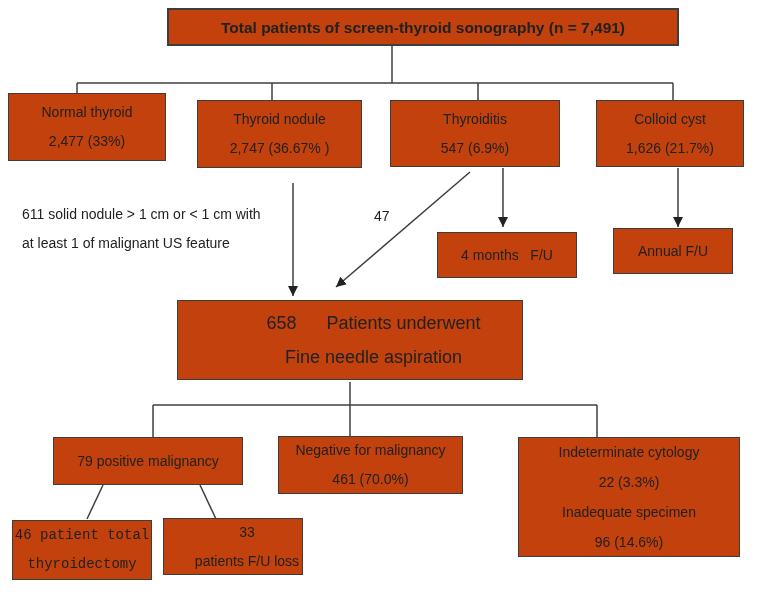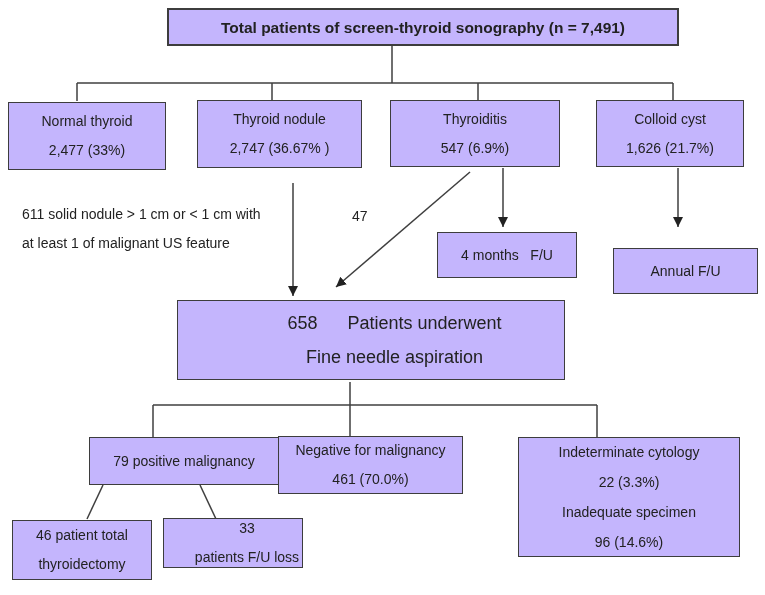--- a/index.html
+++ b/index.html
@@ -14,21 +14,21 @@
   }
   svg.connectors {
     position: absolute;
     left: 0; top: 0;
     width: 765px; height: 595px;
   }
   .box {
     position: absolute;
     box-sizing: border-box;
     border: 1.5px solid #3d3d3d;
-    background: #c4b5fd;
+    background: #c2410c;
     display: flex;
     flex-direction: column;
     align-items: center;
     justify-content: center;
     text-align: center;
     font-size: 14px;
     line-height: 29px;
   }
   .box.title-box {
     border-width: 2px;
@@ -79,21 +79,21 @@
       <path d="M470 172 L336 287" marker-end="url(#arrow)"></path>
       <path d="M503 168 L503 227" marker-end="url(#arrow)"></path>
       <path d="M678 168 L678 227" marker-end="url(#arrow)"></path>
     </g>
   </svg>
 
   <div class="box title-box" style="left:167px; top:8px; width:512px; height:38px;">
     <div>Total patients of screen-thyroid sonography (n = 7,491)</div>
   </div>
 
-  <div class="box" style="left:8px; top:102px; width:158px; height:68px;">
+  <div class="box" style="left:8px; top:93px; width:158px; height:68px;">
     <div>Normal thyroid</div>
     <div>2,477 (33%)</div>
   </div>
 
   <div class="box" style="left:197px; top:100px; width:165px; height:68px;">
     <div>Thyroid nodule</div>
     <div>2,747 (36.67% )</div>
   </div>
 
   <div class="box" style="left:390px; top:100px; width:170px; height:67px;">
@@ -104,54 +104,54 @@
   <div class="box" style="left:596px; top:100px; width:148px; height:67px;">
     <div>Colloid cyst</div>
     <div>1,626 (21.7%)</div>
   </div>
 
   <div class="free-text" style="left:22px; top:200px; width:330px;">
     <div>611 solid nodule &gt; 1 cm or &lt; 1 cm with</div>
     <div>at least 1 of malignant US feature</div>
   </div>
 
-  <div class="free-text" style="left:352px; top:202px;">47</div>
+  <div class="free-text" style="left:374px; top:202px;">47</div>
 
   <div class="box" style="left:437px; top:232px; width:140px; height:46px;">
     <div class="pre">4 months   F/U</div>
   </div>
 
-  <div class="box" style="left:613px; top:248px; width:145px; height:46px;">
+  <div class="box" style="left:613px; top:228px; width:120px; height:46px;">
     <div>Annual F/U</div>
   </div>
 
-  <div class="box fna-box" style="left:177px; top:300px; width:388px; height:80px;padding-left:47px;">
+  <div class="box fna-box" style="left:177px; top:300px; width:346px; height:80px;padding-left:47px;">
     <div class="pre">658      Patients underwent</div>
     <div>Fine needle aspiration</div>
   </div>
 
-  <div class="box" style="left:53px; top:437px; width:190px; height:48px;margin-left:36px;">
+  <div class="box" style="left:53px; top:437px; width:190px; height:48px;">
     <div>79 positive malignancy</div>
   </div>
 
   <div class="box" style="left:278px; top:436px; width:185px; height:58px;">
     <div>Negative for malignancy</div>
     <div>461 (70.0%)</div>
   </div>
 
   <div class="box" style="left:518px; top:437px; width:222px; height:120px; line-height:30px;text-align:center;">
     <div>Indeterminate cytology</div>
     <div>22 (3.3%)</div>
     <div>Inadequate specimen</div>
     <div>96 (14.6%)</div>
   </div>
 
-  <div class="box" style="left:12px; top:520px; width:140px; height:60px;">
+  <div class="box" style="left:12px; top:520px; width:140px; height:60px;font-family:Liberation Mono, monospace;">
     <div>46 patient total</div>
     <div>thyroidectomy</div>
   </div>
 
-  <div class="box" style="left:163px; top:518px; width:140px; height:50px;padding-left:28px;">
+  <div class="box" style="left:163px; top:518px; width:140px; height:57px;padding-left:28px;">
     <div>33</div>
     <div>patients F/U loss</div>
   </div>
 
 </div>
 
 </body></html>

